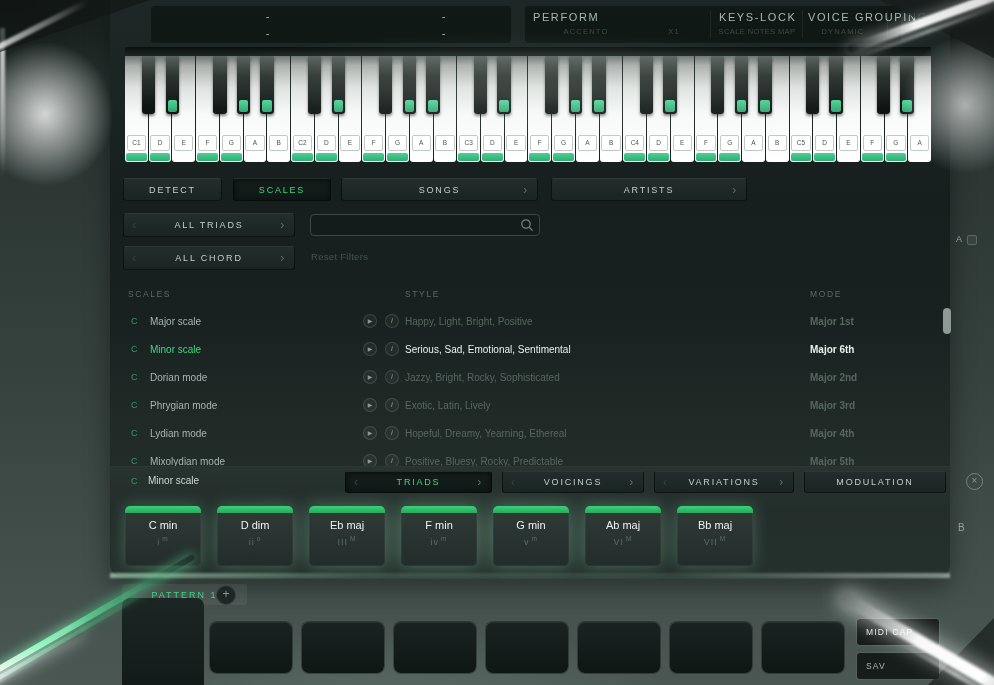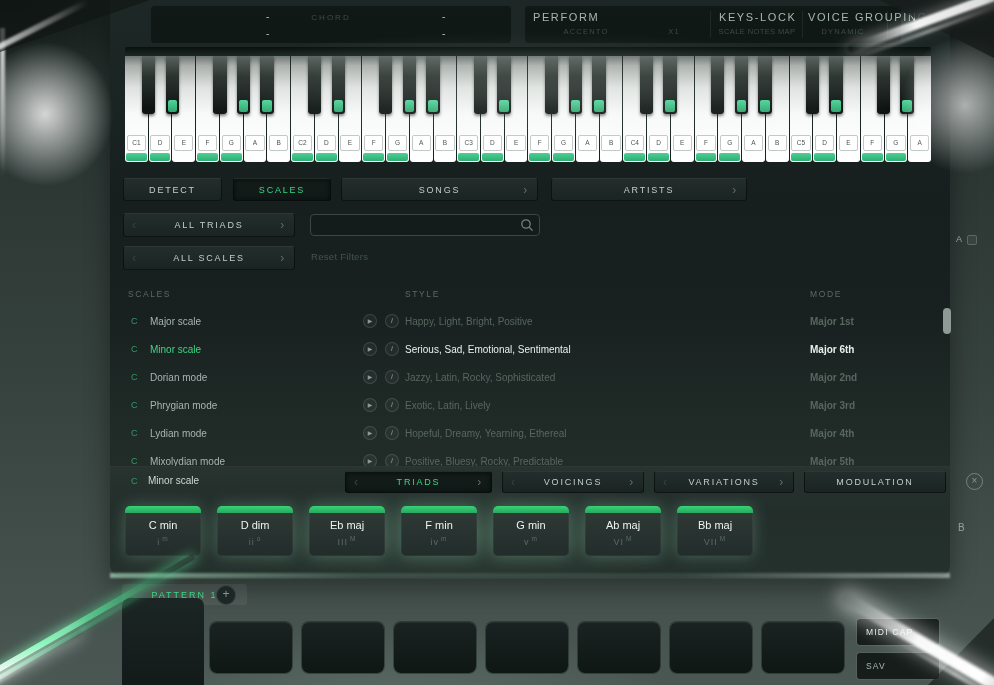--- a/index.html
+++ b/index.html
@@ -104,21 +104,21 @@
 
   
   .section-bar{position:absolute;left:0;top:466px;width:100%;height:111px;
     background:linear-gradient(180deg,rgba(255,255,255,.03),rgba(255,255,255,0) 40%);
     border-top:1px solid rgba(255,255,255,.05);}
   .sroot{position:absolute;left:21px;top:9px;font-size:9px;color:#2f9a66;}
   .sname{position:absolute;left:38px;top:8px;font-size:10px;color:#cdd8d3;}
   .secbtn{top:4px;height:22px;}
   .cards-glow{position:absolute;left:0px;top:455px;width:840px;height:140px;pointer-events:none;
     background:radial-gradient(ellipse 420px 70px at 42% 55%, rgba(170,240,200,.14), transparent 70%);}
-  .card{position:absolute;top:506px;width:76px;height:50px;border-radius:5px;cursor:pointer;
+  .card{position:absolute;top:506px;width:76px;height:60px;border-radius:5px;cursor:pointer;
     background:linear-gradient(180deg,#303a37,#222c2a);
     box-shadow:0 0 16px rgba(165,238,198,.28), inset 0 0 0 1px rgba(255,255,255,.05);}
   .cbar{height:7px;border-radius:5px 5px 0 0;background:linear-gradient(180deg,#38d378,#27a85c);}
   .cname{display:block;text-align:center;margin-top:6px;font-size:11px;color:#edf3f0;}
   .cnum{display:block;text-align:center;margin-top:4px;font-size:9px;color:#5c6b66;letter-spacing:1px;}
   .csup{font-size:6.5px;vertical-align:super;margin-left:2px;}
 
   
   .marker{position:absolute;z-index:3;color:#94a29d;}
   .marker-a{left:956px;top:234px;font-size:9px;}
@@ -190,21 +190,20 @@
 
 <div class="stage">
 
   <div class="panel">
 
     <div class="hbox chord-box">
       <span class="cdash cd-tl">-</span>
       <span class="cdash cd-tr">-</span>
       <span class="cdash cd-bl">-</span>
       <span class="cdash cd-br">-</span>
-      <span class="clabel">CHORD</span>
     </div>
     <div class="hbox perform-box">
       <div class="pdiv pd1"></div>
       <div class="pdiv pd2"></div>
       <div class="pdiv pd3"></div>
       <span class="plabel pl-perform">PERFORM</span>
       <span class="plabel pl-keys">KEYS-LOCK</span>
       <span class="plabel pl-voice">VOICE GROUPING</span>
       <span class="pval pv-accento">ACCENTO</span>
       <span class="pval pv-mult">X1</span>
@@ -432,21 +431,21 @@
     </div>
     <input class="search" placeholder="" style="">
     <span class="search-ico">
       <svg width="14" height="14" viewBox="0 0 14 14">
           <circle cx="6" cy="6" r="4.2" fill="none" stroke="#72817d" stroke-width="1.3"></circle>
           <line x1="9.2" y1="9.2" x2="12.6" y2="12.6" stroke="#72817d" stroke-width="1.3"></line>
         </svg>
     </span>
     <div class="drop d-types">
       <span class="chev l">‹</span>
-      <span>ALL SCALES</span>
+      <span>ALL CHORD</span>
       <span class="chev r">›</span>
     </div>
     <span class="reset">Reset Filters</span>
 
     <div class="table">
       <div class="thead">
         <span class="h-scales">SCALES</span>
         <span class="h-style">STYLE</span>
         <span class="h-mode">MODE</span>
       </div>
@@ -465,21 +464,21 @@
             <span class="pbtn">▶</span>
             <span class="ibtn">i</span>
             <span class="tstyle">Serious, Sad, Emotional, Sentimental</span>
             <span class="tmode">Major 6th</span>
           </div>
           <div class="trow">
             <span class="troot">C</span>
             <span class="tname">Dorian mode</span>
             <span class="pbtn">▶</span>
             <span class="ibtn">i</span>
-            <span class="tstyle">Jazzy, Latin, Rocky, Sophisticated</span>
+            <span class="tstyle">Jazzy, Bright, Rocky, Sophisticated</span>
             <span class="tmode">Major 2nd</span>
           </div>
           <div class="trow">
             <span class="troot">C</span>
             <span class="tname">Phrygian mode</span>
             <span class="pbtn">▶</span>
             <span class="ibtn">i</span>
             <span class="tstyle">Exotic, Latin, Lively</span>
             <span class="tmode">Major 3rd</span>
           </div>

